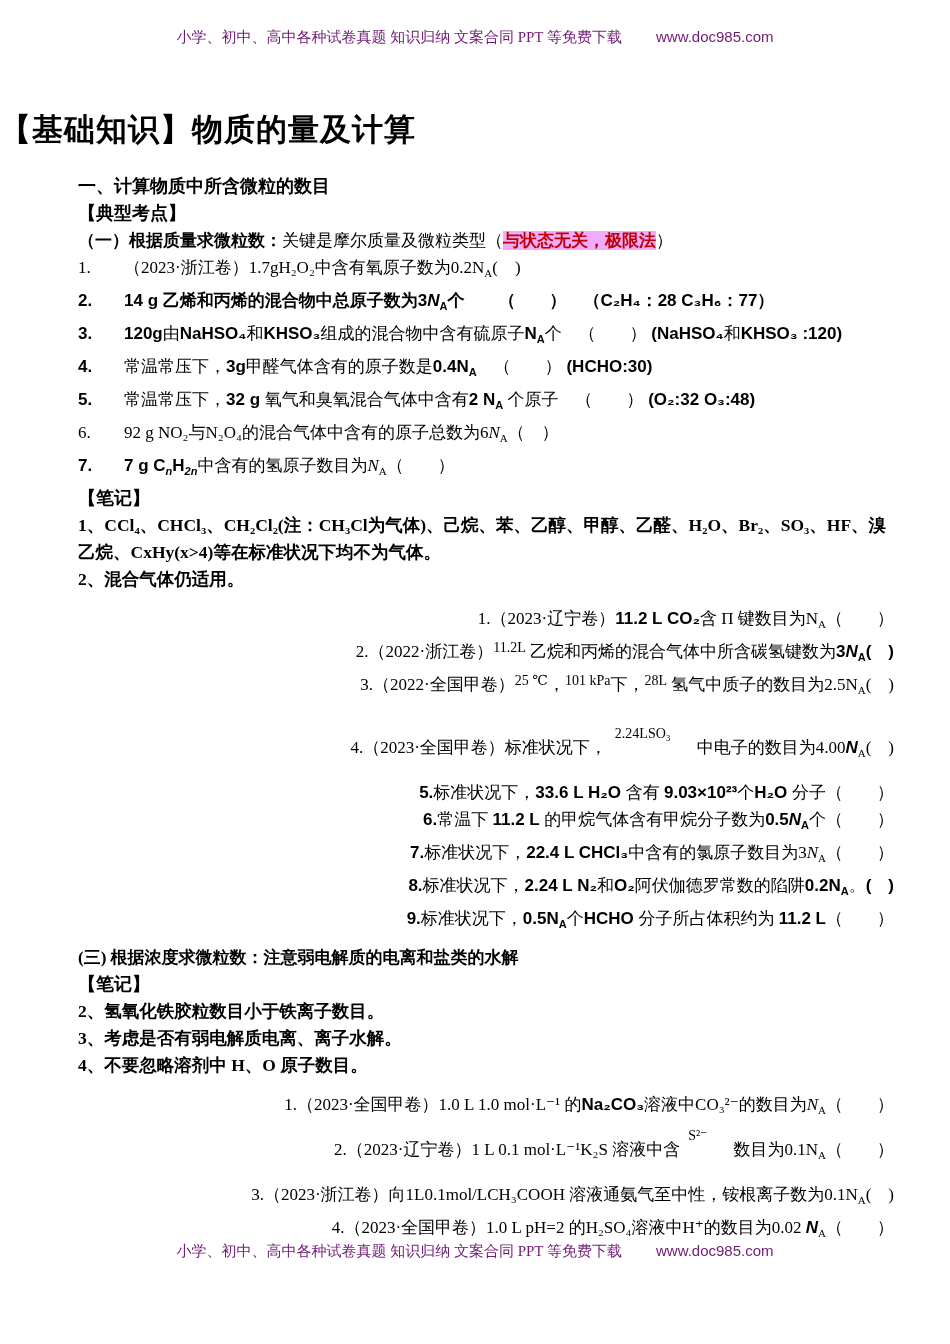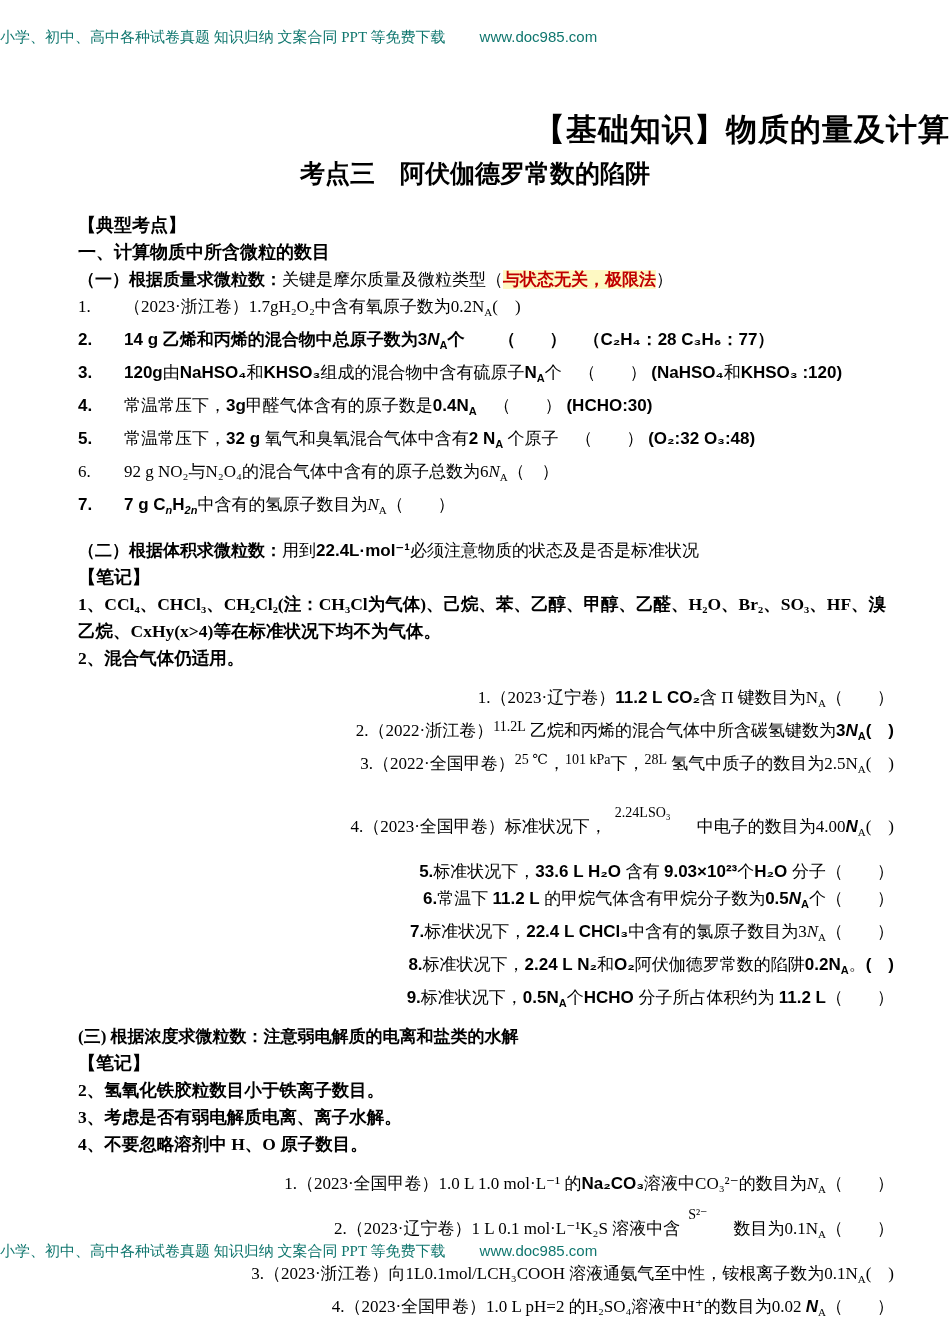--- a/index.html
+++ b/index.html
@@ -1,35 +1,35 @@
 <!DOCTYPE html>
 <html><head>
 <meta charset="utf-8">
 <style>
   html,body{margin:0;padding:0;background:#ffffff;}
   body{width:950px;height:1344px;position:relative;color:#000;
        font-family:"Liberation Serif","DejaVu Serif",serif;font-size:17px;}
   .page{position:relative;width:950px;height:1344px;overflow:hidden;}
-  .header,.footer{font-size:15px;color:#0f766e;}
+  .header,.footer{text-align:center;font-size:15px;color:#701a75;}
   .header{margin-top:28px;}
   .footer{position:absolute;left:0;right:0;top:1242px;}
   .hdr-url{margin-left:34px;font-family:"Liberation Sans","DejaVu Sans",sans-serif;}
-  .title{margin-top:62px;text-align:right;font-size:31px;font-weight:bold;
+  .title{margin-top:62px;text-align:left;font-size:31px;font-weight:bold;
          font-family:"Liberation Sans","DejaVu Sans",sans-serif;letter-spacing:1px;}
   .subtitle{margin-top:6px;text-align:center;font-size:25px;font-weight:bold;
             font-family:"Liberation Sans","DejaVu Sans",sans-serif;}
   .content{margin-top:22px;padding:0 56px 0 78px;}
   .line{line-height:27px;min-height:27px;}
   .heading-black{font-weight:bold;font-size:18px;
                  font-family:"Liberation Sans","DejaVu Sans",sans-serif;}
   .b{font-weight:bold;}
   .i{font-style:italic;}
   .sans{font-family:"Liberation Sans","DejaVu Sans",sans-serif;}
   .sub{font-size:11px;vertical-align:-4px;}
-  .hl{background:#fef9c3;color:#c00000;font-weight:bold;}
+  .hl{background:#f0abfc;color:#c00000;font-weight:bold;}
   .numw{display:inline-block;width:46px;}
   .numv{display:inline-block;width:20px;}
   .r1{font-size:14px;position:relative;top:-5px;}
   .r2{font-size:14px;position:relative;top:-15px;display:inline-block;margin:0 26px 0 8px;}
   .notes .line{font-weight:bold;font-size:17.5px;}
   .sec-gap{margin-top:13px;}
   .sec-gap2{margin-top:12px;text-align:right;}
   .sec-gap3{margin-top:6px;}
   .gap-top-sm{margin-top:12px;}
   .gap-top-lg{margin-top:30px;}
@@ -37,41 +37,39 @@
 </head>
 <body>
 
 <div class="page">
 
   <div class="header">
     <span>小学、初中、高中各种试卷真题 知识归纳 文案合同 PPT 等免费下载</span><span class="hdr-url">www.doc985.com</span>
   </div>
 
   <div class="title">【基础知识】物质的量及计算</div>
-  <div class="subtitle">考点三　阿伏伽德罗常数的陷阱</div>
 
   <div class="content">
 
+    <div class="line heading-black">一、计算物质中所含微粒的数目</div>
+
     <div class="line heading-black">【典型考点】</div>
-
-    <div class="line heading-black">一、计算物质中所含微粒的数目</div>
 
     <div class="line"><span class="b">（一）根据质量求微粒数：</span><span>关键是摩尔质量及微粒类型（</span><span class="hl">与状态无关，极限法</span><span>）</span></div>
 
     <div>
         <div class="line"><span class="numw">1.</span><span>（2023·浙江卷）1.7gH₂O₂中含有氧原子数为0.2N</span><span class="sub">A</span><span>(　)</span></div>
         <div class="line"><span class="numw b sans">2.</span><span class="sans b">14 g </span><span class="b">乙烯和丙烯的混合物中总原子数为</span><span class="sans b">3</span><span class="sans b i">N</span><span class="sub sans b">A</span><span class="b">个</span><span class="sans b">　　（　　）　（C₂H₄：28 C₃H₆：77）</span></div>
         <div class="line"><span class="numw b sans">3.</span><span class="sans b">120g</span><span>由</span><span class="sans b">NaHSO₄</span><span>和</span><span class="sans b">KHSO₃</span><span>组成的混合物中含有硫原子</span><span class="sans b">N</span><span class="sub sans b">A</span><span>个</span><span>　（　　）</span><span class="sans b"> (NaHSO₄</span><span>和</span><span class="sans b">KHSO₃ :120)</span></div>
         <div class="line"><span class="numw b sans">4.</span><span>常温常压下，</span><span class="sans b">3g</span><span>甲醛气体含有的原子数是</span><span class="sans b">0.4N</span><span class="sub sans b">A</span><span>　（　　）</span><span class="sans b"> (HCHO:30)</span></div>
         <div class="line"><span class="numw b sans">5.</span><span>常温常压下，</span><span class="sans b">32 g </span><span>氧气和臭氧混合气体中含有</span><span class="sans b">2 N</span><span class="sub sans b">A</span><span> 个原子</span><span>　（　　）</span><span class="sans b"> (O₂:32 O₃:48)</span></div>
         <div class="line"><span class="numw">6.</span><span>92 g NO₂与N₂O₄的混合气体中含有的原子总数为6</span><span class="i">N</span><span class="sub">A</span><span>（　）</span></div>
         <div class="line"><span class="numw b sans">7.</span><span class="sans b">7 g C</span><span class="sub sans b i">n</span><span class="sans b">H</span><span class="sub sans b i">2n</span><span>中含有的氢原子数目为</span><span class="i">N</span><span class="sub">A</span><span>（　　）</span></div>
       </div>
 
-    <div class="line sec-gap"><span class="b">（二）根据体积求微粒数：</span><span>用到</span><span class="sans b">22.4L·mol⁻¹</span><span>必须注意物质的状态及是否是标准状况</span></div>
 
     <div class="line heading-black">【笔记】</div>
 
     <div class="notes">
         <div class="line"><span class="b">1、CCl₄、CHCl₃、CH₂Cl₂(注：CH₃Cl为气体)、己烷、苯、乙醇、甲醇、乙醛、H₂O、Br₂、SO₃、HF、溴乙烷、CxHy(x&gt;4)等在标准状况下均不为气体。</span></div>
         <div class="line"><span class="b">2、混合气体仍适用。</span></div>
       </div>
 
     <div class="sec-gap2">
         <div class="line"><span class="numv">1.</span><span>（2023·辽宁卷）</span><span class="sans b">11.2 L CO₂</span><span>含 Π 键数目为N</span><span class="sub">A</span><span>（　　）</span></div>

